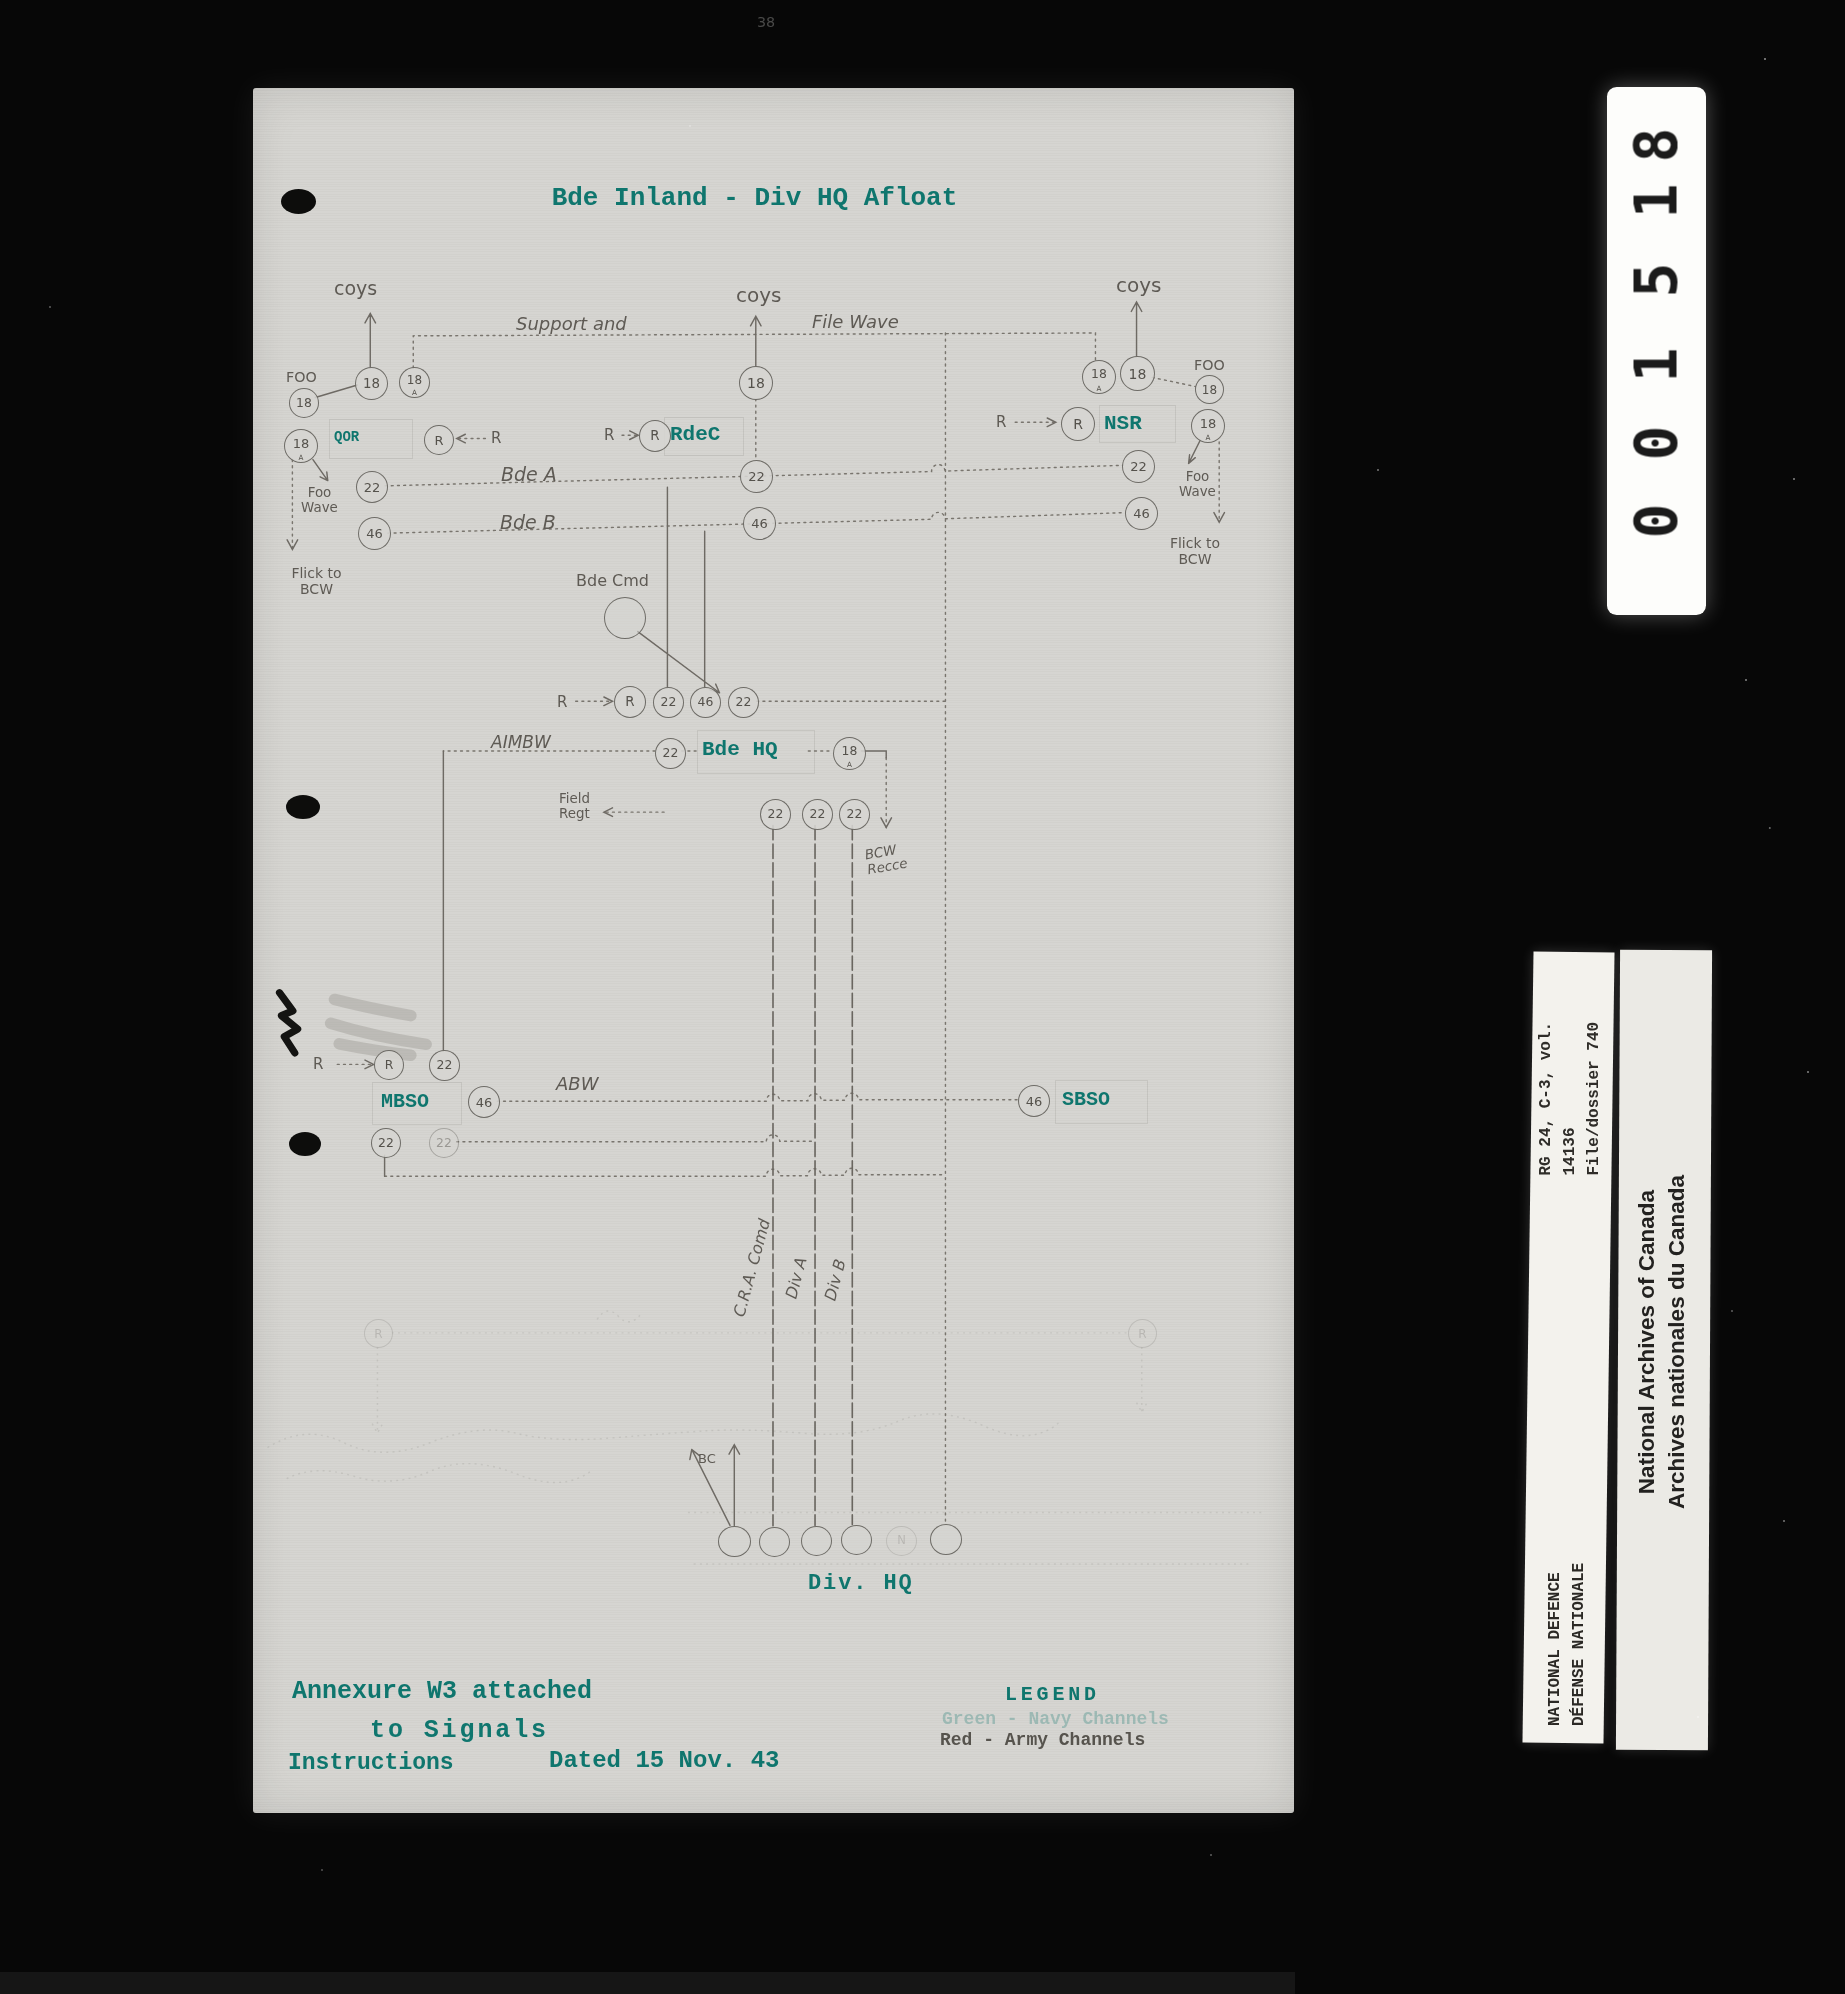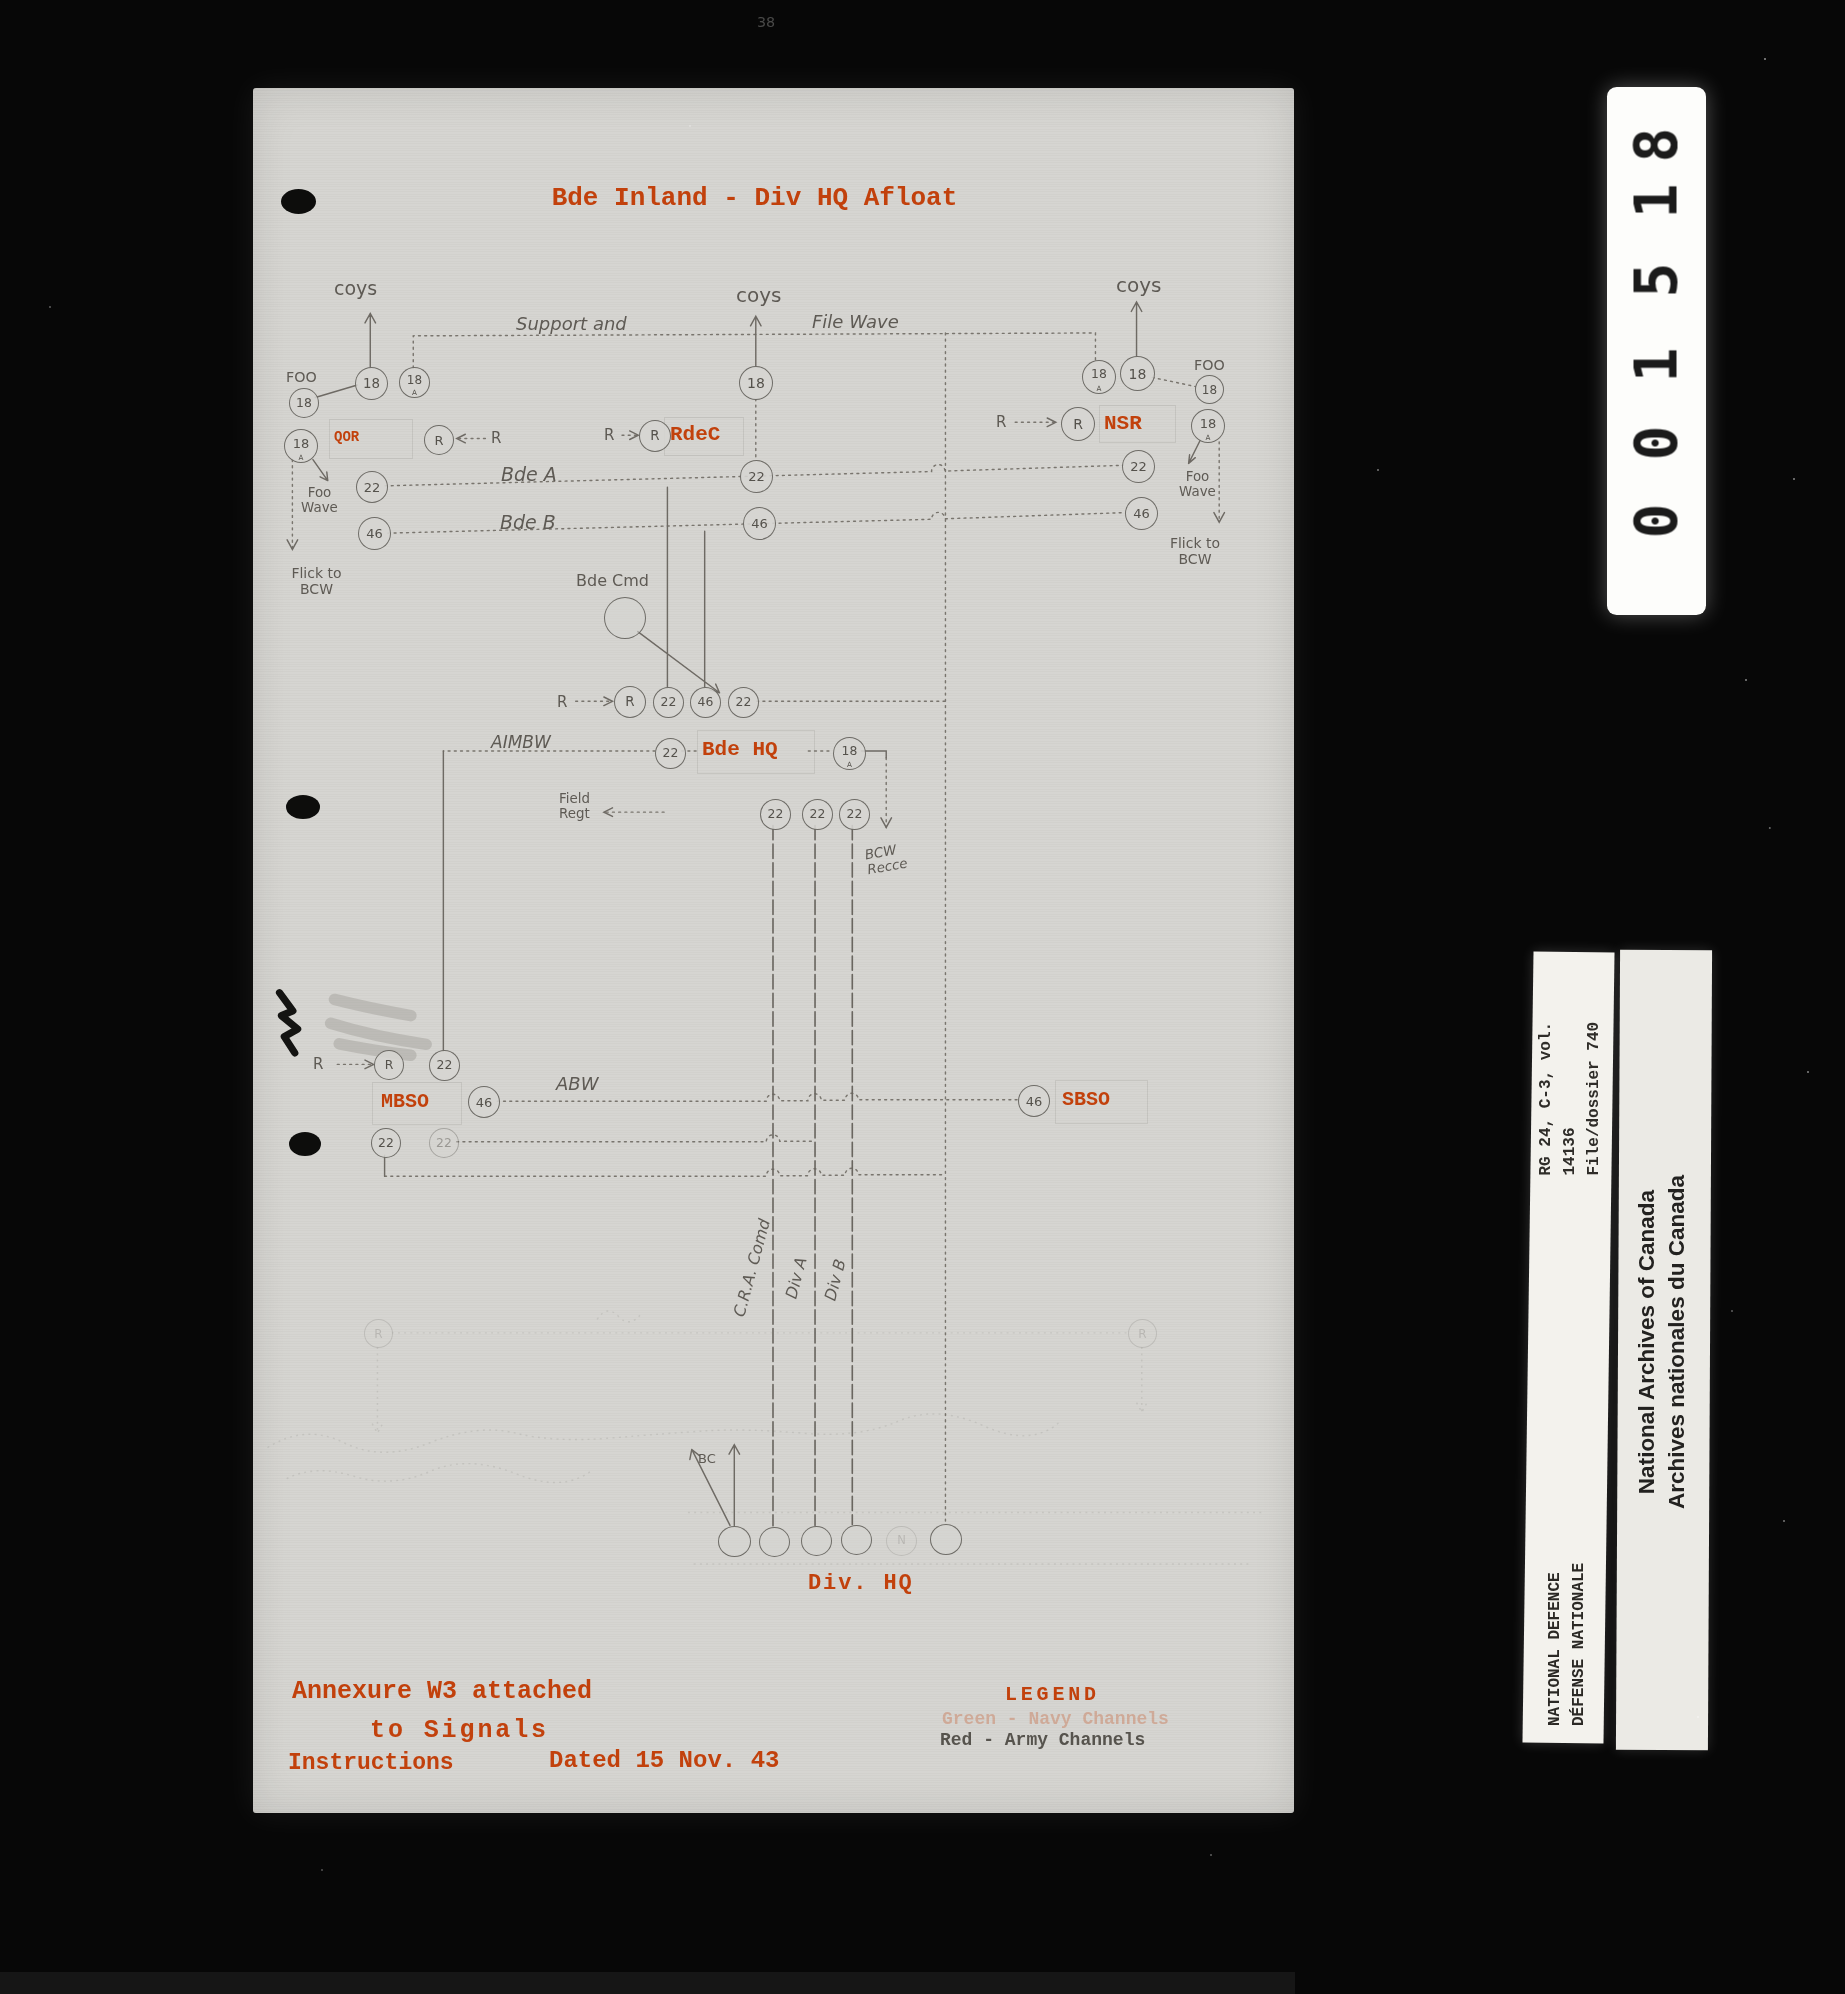--- a/index.html
+++ b/index.html
@@ -7,21 +7,21 @@
           font-family:"DejaVu Sans",sans-serif;}
   .abs{position:absolute;}
   
   #page{left:253px;top:88px;width:1041px;height:1725px;background:#d6d5d1;border-radius:2.9px;
         box-shadow:0 0 33px rgba(255,255,255,.07), inset 0 0 43px rgba(0,0,0,.10);}
   #page:after{content:"";position:absolute;inset:0;border-radius:2.9px;
         background:repeating-linear-gradient(180deg, rgba(0,0,0,.018) 0 1px, rgba(255,255,255,.012) 1px 2.4px);}
   
   .hand{color:#5e5a54;font-family:"DejaVu Sans",sans-serif;}
   .hi{color:#5e5a54;font-family:"DejaVu Sans",sans-serif;font-style:italic;}
-  .type{color:#c2410c;font-family:"Liberation Mono",monospace;font-weight:bold;}
+  .type{color:#0f766e;font-family:"Liberation Mono",monospace;font-weight:bold;}
   .ctr{text-align:center;}
   .ln2 span{display:block;line-height:1.15;}
   .faint{opacity:.28;text-align:center;}
   
   .c{position:absolute;border:1.4px solid rgba(92,89,83,.85);border-radius:50%;
      background:rgba(214,213,209,.88);display:flex;align-items:center;justify-content:center;
      color:#55524c;font-family:"DejaVu Sans",sans-serif;line-height:1;}
   .c .sub{position:absolute;bottom:1px;left:50%;transform:translateX(-50%);font-size:7.2px;color:#55524c;}
   .c.empty{background:rgba(214,213,209,.55);}
   .c.dim{opacity:.45;}

